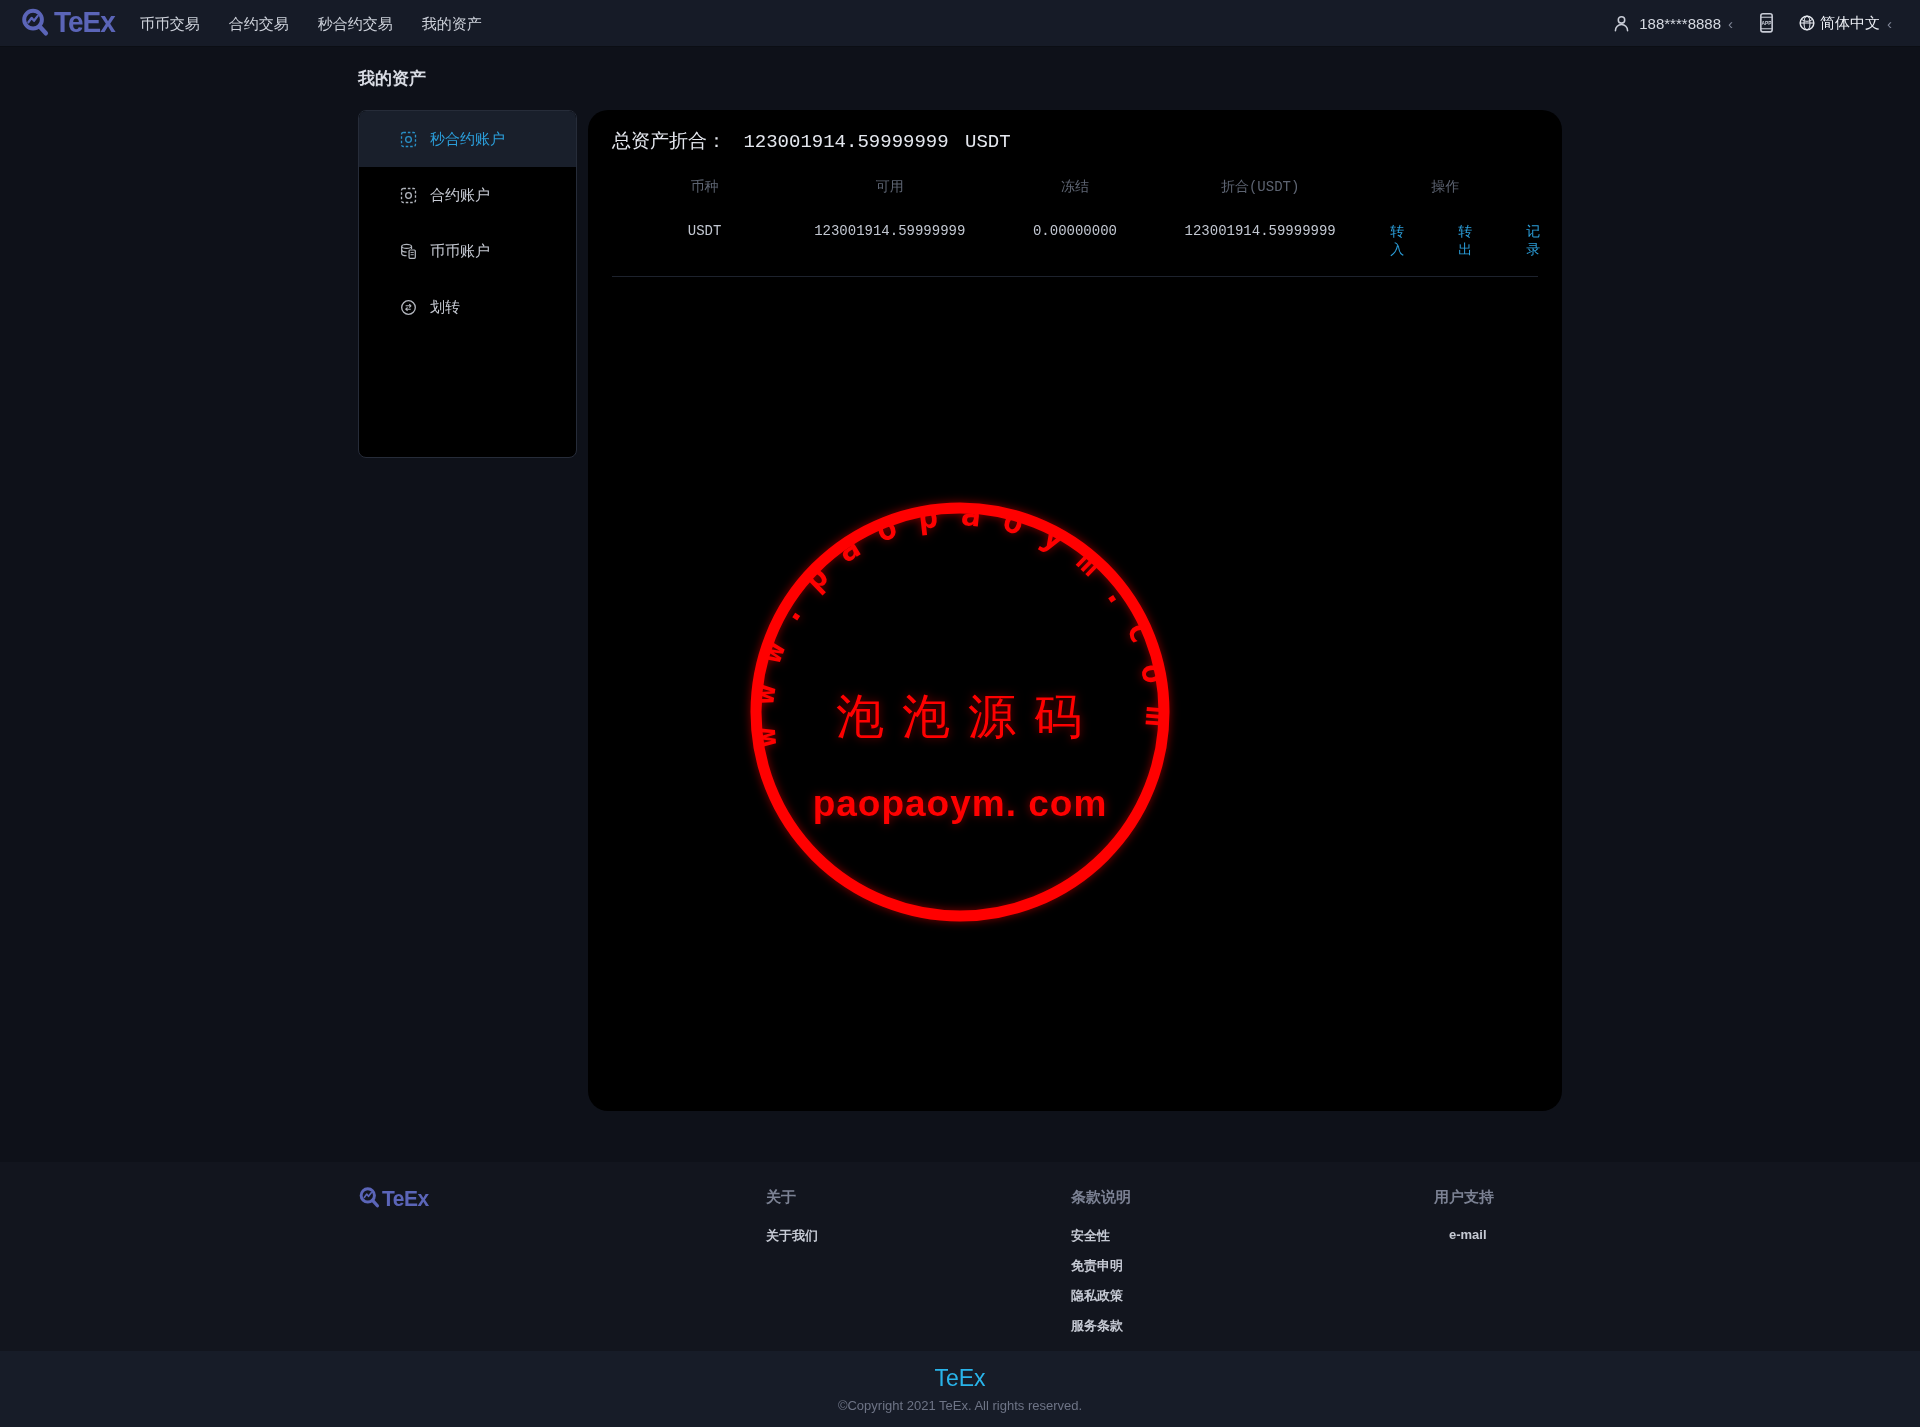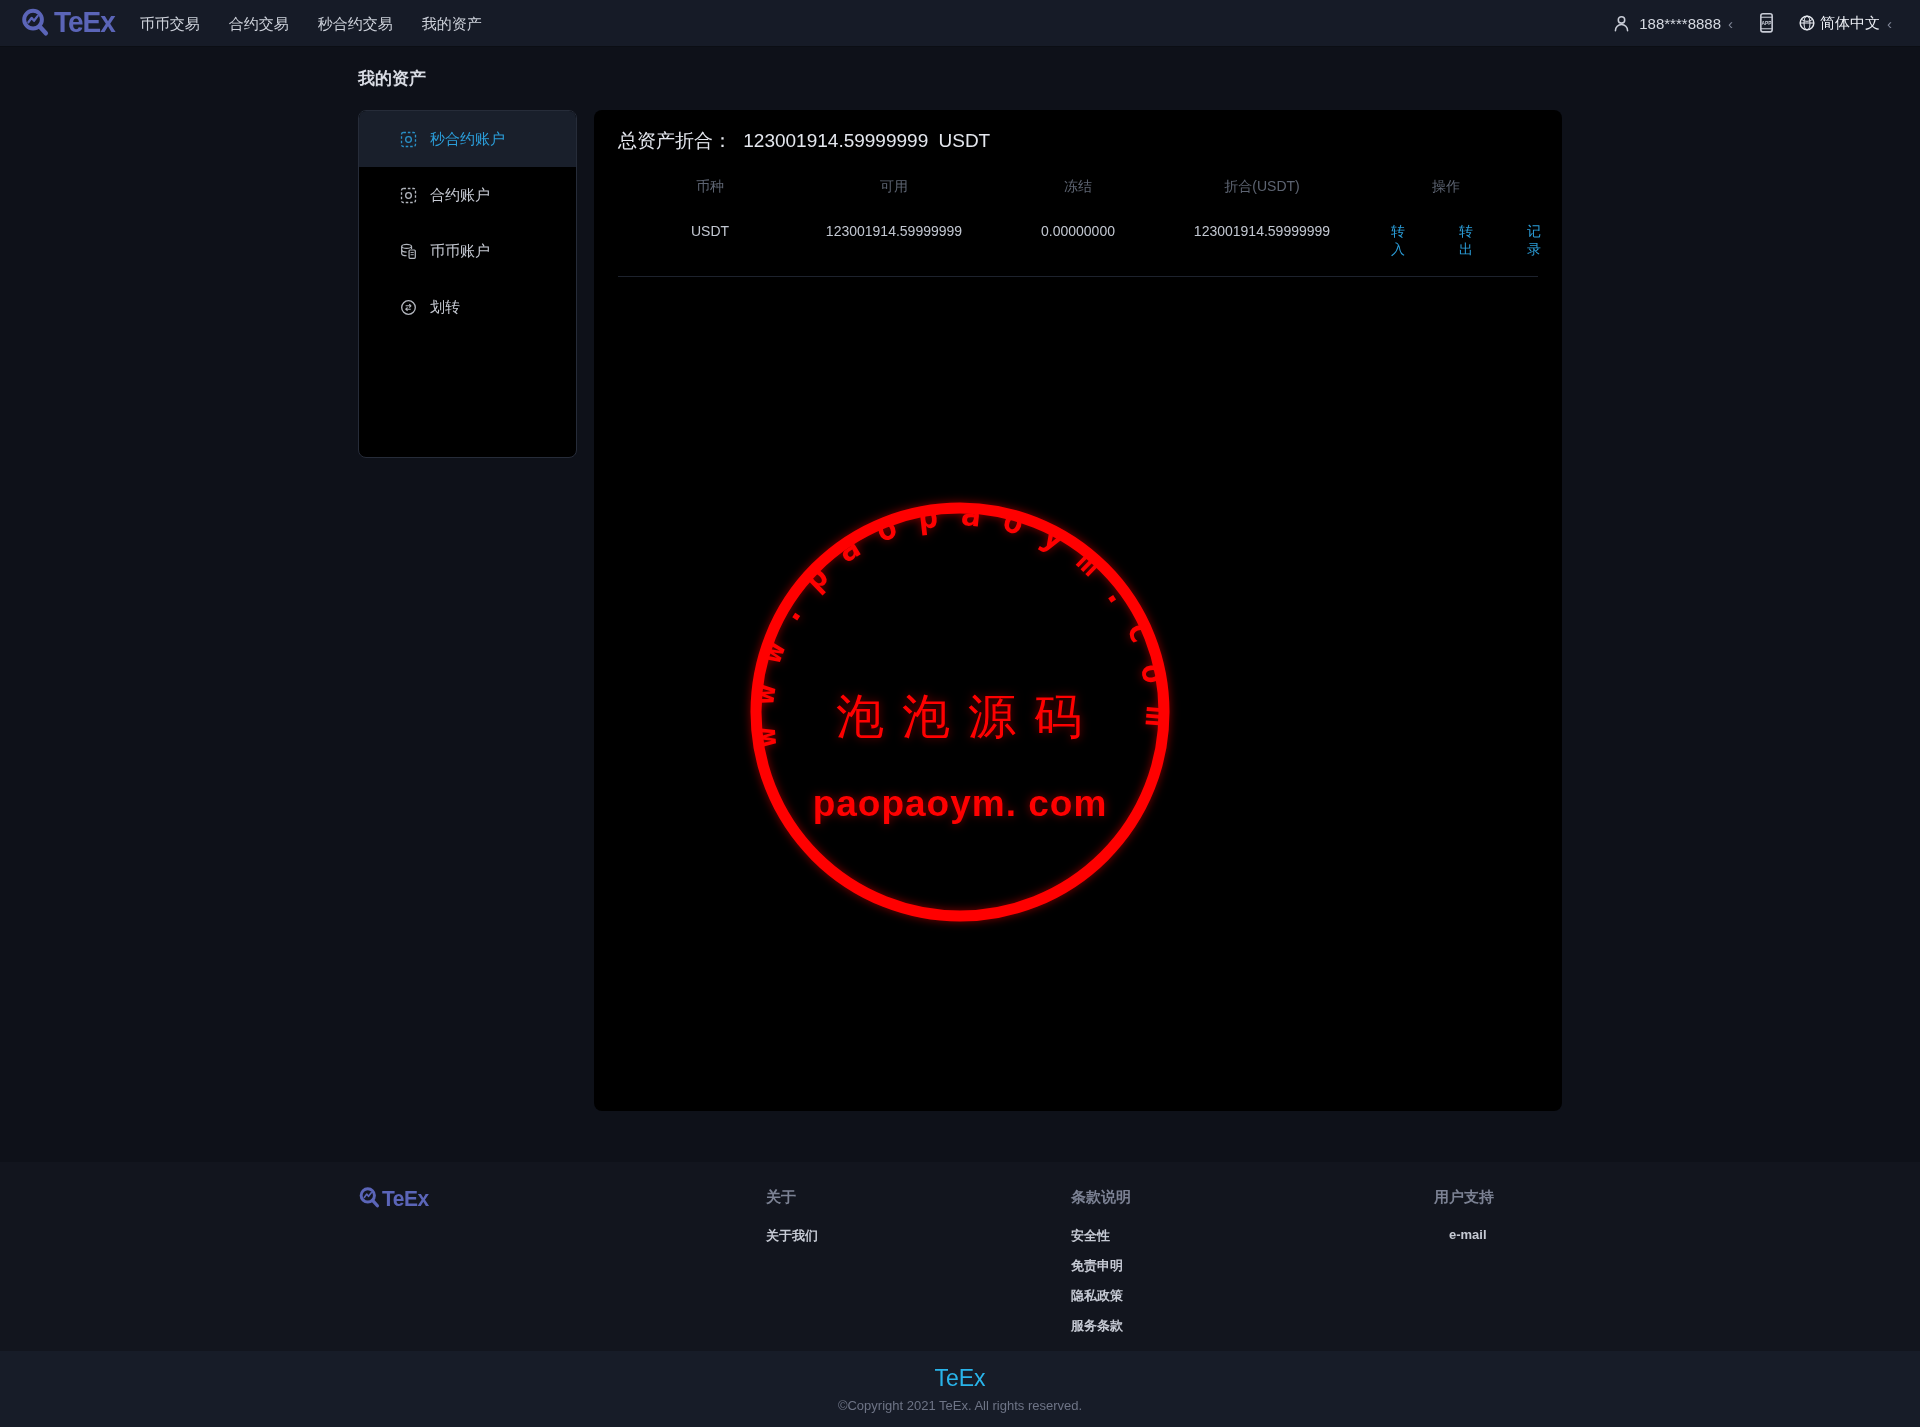--- a/index.html
+++ b/index.html
@@ -29,36 +29,36 @@
   .top-right { margin-left:auto; display:flex; align-items:center; }
   .top-right .grp { display:flex; align-items:center; cursor:pointer; }
   .user-text { font-size:15px; color:#d6dae2; margin-left:8px; }
   .lang-text { font-size:15px; color:#eceff5; margin-left:4px; }
   .chev { font-size:15px; color:#818798; margin-left:7px; line-height:1; }
   .gap23 { width:23px; } .gap21 { width:21px; }
 
   
   .container { width:1204px; margin:0 auto; }
   .page-title { margin:23px 0 22px; font-size:17px; font-weight:600; color:#d9dce4; line-height:18px; }
-  .layout { display:flex; gap:17px; align-items:flex-start; }
+  .layout { display:flex; gap:11px; align-items:flex-start; }
 
   .sidebar {
     width:219px; height:348px; background:#000;
     border:1px solid #262c39; border-radius:8px; overflow:hidden; flex:none;
   }
   .side-item {
     height:56px; display:flex; align-items:center; padding-left:41px;
     font-size:15px; color:#c7cbd4; cursor:pointer;
   }
   .side-item svg { margin-right:13px; flex:none; opacity:.9; }
   .side-item.active { background:#191f2b; color:#2b9eda; }
 
   .panel {
-    flex:1; height:1001px; background:#000; border-radius:8px;
-    padding:0 24px; position:relative;
+    flex:1; height:1001px; background:#000; border-radius:20px;
+    padding:0 24px; position:relative;font-family:Liberation Mono, monospace;
   }
   .summary { padding-top:18px; font-size:19px; color:#e4e7ee; }
   .summary .v { margin-left:6px; }
   .summary .u { margin-left:5px; }
 
   .thead, .trow { display:flex; }
   .thead { margin-top:24px; }
   .thead .cell { width:20%; text-align:center; font-size:14px; color:#5d6472; }
   .trow { margin-top:27px; }
   .trow .cell { width:20%; text-align:center; font-size:14px; color:#c2c7d1; }

